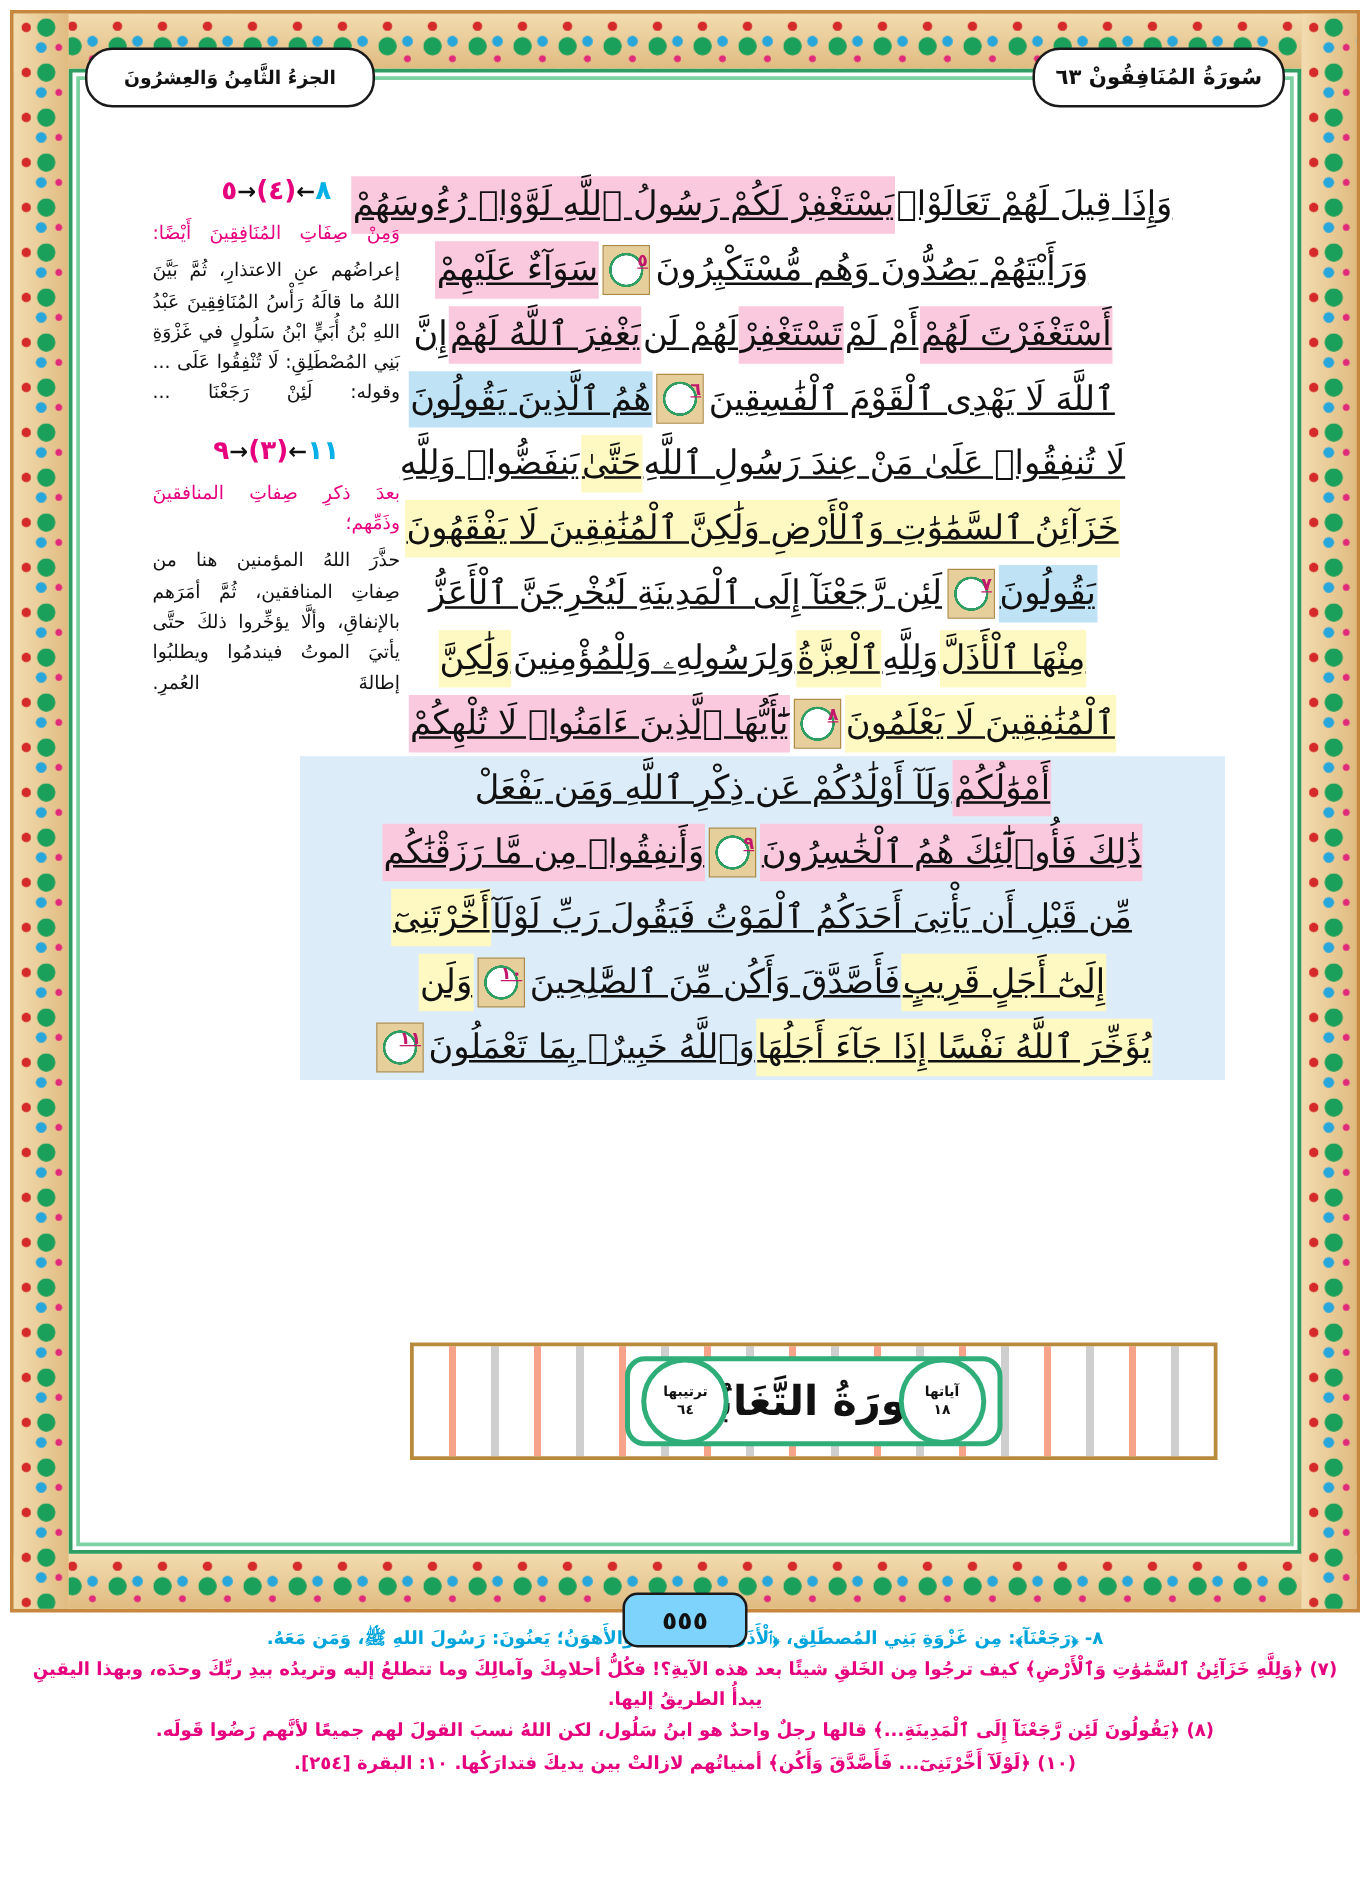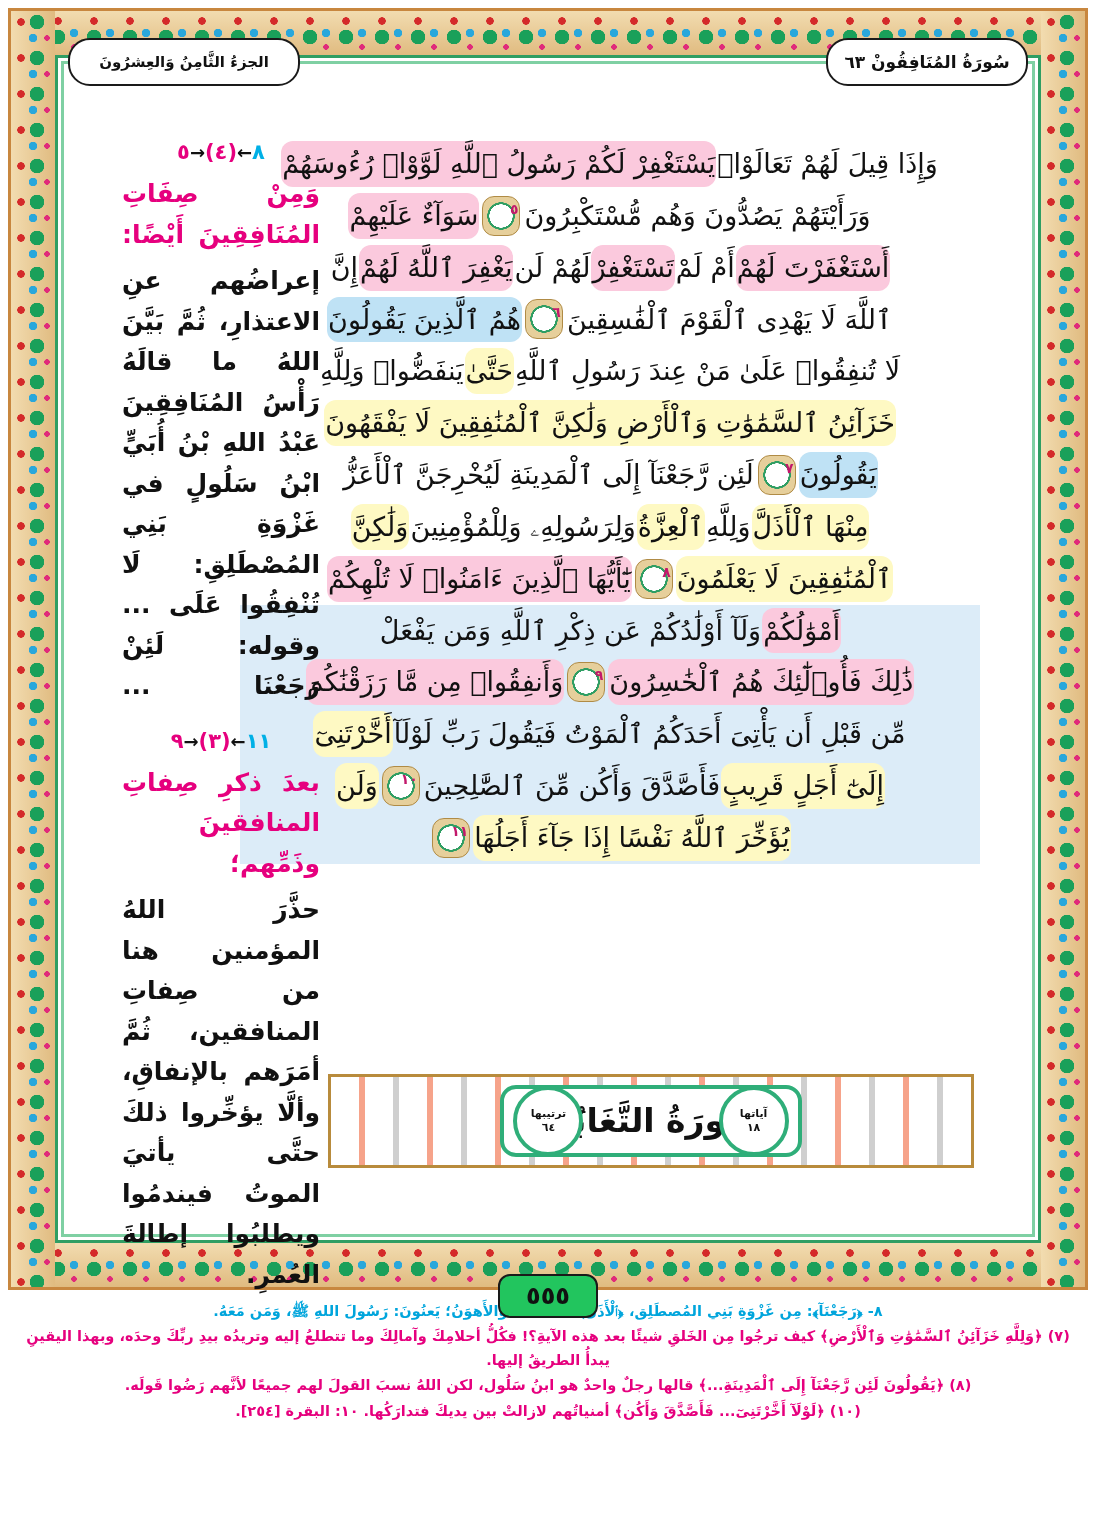--- a/index.html
+++ b/index.html
@@ -88,21 +88,21 @@
     display:flex;align-items:center;justify-content:center;
     direction:rtl;
     font-family:"DejaVu Sans","Liberation Sans",sans-serif;
     font-size:27px;
     line-height:1.55;
     color:#111;
     white-space:nowrap;
     letter-spacing:-0.5px;
     padding:3px 0;
   }
-  .qline span{display:inline-block;padding:2px 1px;border-radius:12px;}
+  .qline span{display:inline-block;padding:2px 1px;border-radius:0;text-decoration:underline;}
   .hl-pink{background:#fbc9dd;}
   .hl-blue{background:#bfe2f5;}
   .hl-yellow{background:#fef9c3;}
   .hl-none{background:transparent;}
 
   .band-blue{background:#dcecf8;}
 
   .ayah{
     display:inline-flex;align-items:center;justify-content:center;
     width:34px;height:34px;margin:0 3px;
@@ -116,23 +116,23 @@
 
   
   .side-nav{
     font-size:21px;font-weight:bold;letter-spacing:1px;
     margin:2px 0 10px 0;direction:rtl;text-align:center;
   }
   .side-nav .n-pink{color:#e6007e;}
   .side-nav .n-cyan{color:#00b0e6;}
   .side-nav .n-arrow{color:#111;font-size:18px;}
   .side-par{
-    font-size:25px;line-height:1.62;color:#111;direction:rtl;
+    font-size:15px;line-height:1.62;color:#111;direction:rtl;
     text-align:justify;text-align-last:justify;margin:0 0 6px 0;
-    font-weight:bold;
+    font-weight:normal;
   }
   .side-par .pink{color:#e6007e;}
   .side-sep{height:14px;}
 
   
   .surah-banner{
     position:absolute;right:0;left:0;bottom:14px;height:88px;
     border:3px solid #b88b3c;
     background:
       repeating-linear-gradient(90deg,
@@ -158,23 +158,23 @@
     display:flex;flex-direction:column;align-items:center;justify-content:center;
     font-size:11px;font-weight:bold;color:#111;line-height:1.25;
   }
   .medal-right{right:28.5%;}
   .medal-left{left:28.5%;}
 
   
   .pagenum{
     position:absolute;left:50%;transform:translateX(-50%);
     bottom:-28px;width:96px;height:40px;
-    background:#22c55e;border:2.5px solid #1a1a1a;border-radius:12px;
-    display:flex;align-items:center;justify-content:center;
-    font-size:24px;font-weight:bold;color:#111;z-index:7;
+    background:#7dd3fc;border:2.5px solid #1a1a1a;border-radius:12px;
+    display:flex;align-items:center;justify-content:center;
+    font-size:20px;font-weight:bold;color:#111;z-index:7;
   }
 
   
   .footnotes{
     position:absolute;left:20px;right:20px;top:1300px;height:200px;
     direction:rtl;text-align:center;
   }
   .fn{
     font-size:14.5px;line-height:1.62;font-weight:bold;
     margin:0 0 2px 0;direction:rtl;
@@ -263,20 +263,21 @@
               <span class="hl-yellow">أَخَّرْتَنِىٓ</span>
             </div>
             <div class="qline band-blue">
               <span class="hl-yellow">إِلَىٰٓ أَجَلٍ قَرِيبٍ</span>
               <span class="hl-none"> فَأَصَّدَّقَ وَأَكُن مِّنَ ٱلصَّٰلِحِينَ</span>
               <span class="ayah">١٠</span>
               <span class="hl-yellow">وَلَن</span>
             </div>
             <div class="qline band-blue">
               <span class="hl-yellow">يُؤَخِّرَ ٱللَّهُ نَفْسًا إِذَا جَآءَ أَجَلُهَا</span>
+              <span class="hl-none"> وَٱللَّهُ خَبِيرٌۢ بِمَا تَعْمَلُونَ</span>
               <span class="ayah">١١</span>
             </div>
           </div>
 
         <div class="side-col">
 
           <div class="side-nav">
             <span class="n-cyan">٨</span><span class="n-arrow">←</span><span class="n-pink">(٤)</span><span class="n-arrow">→</span><span class="n-pink">٥</span>
           </div>
 

